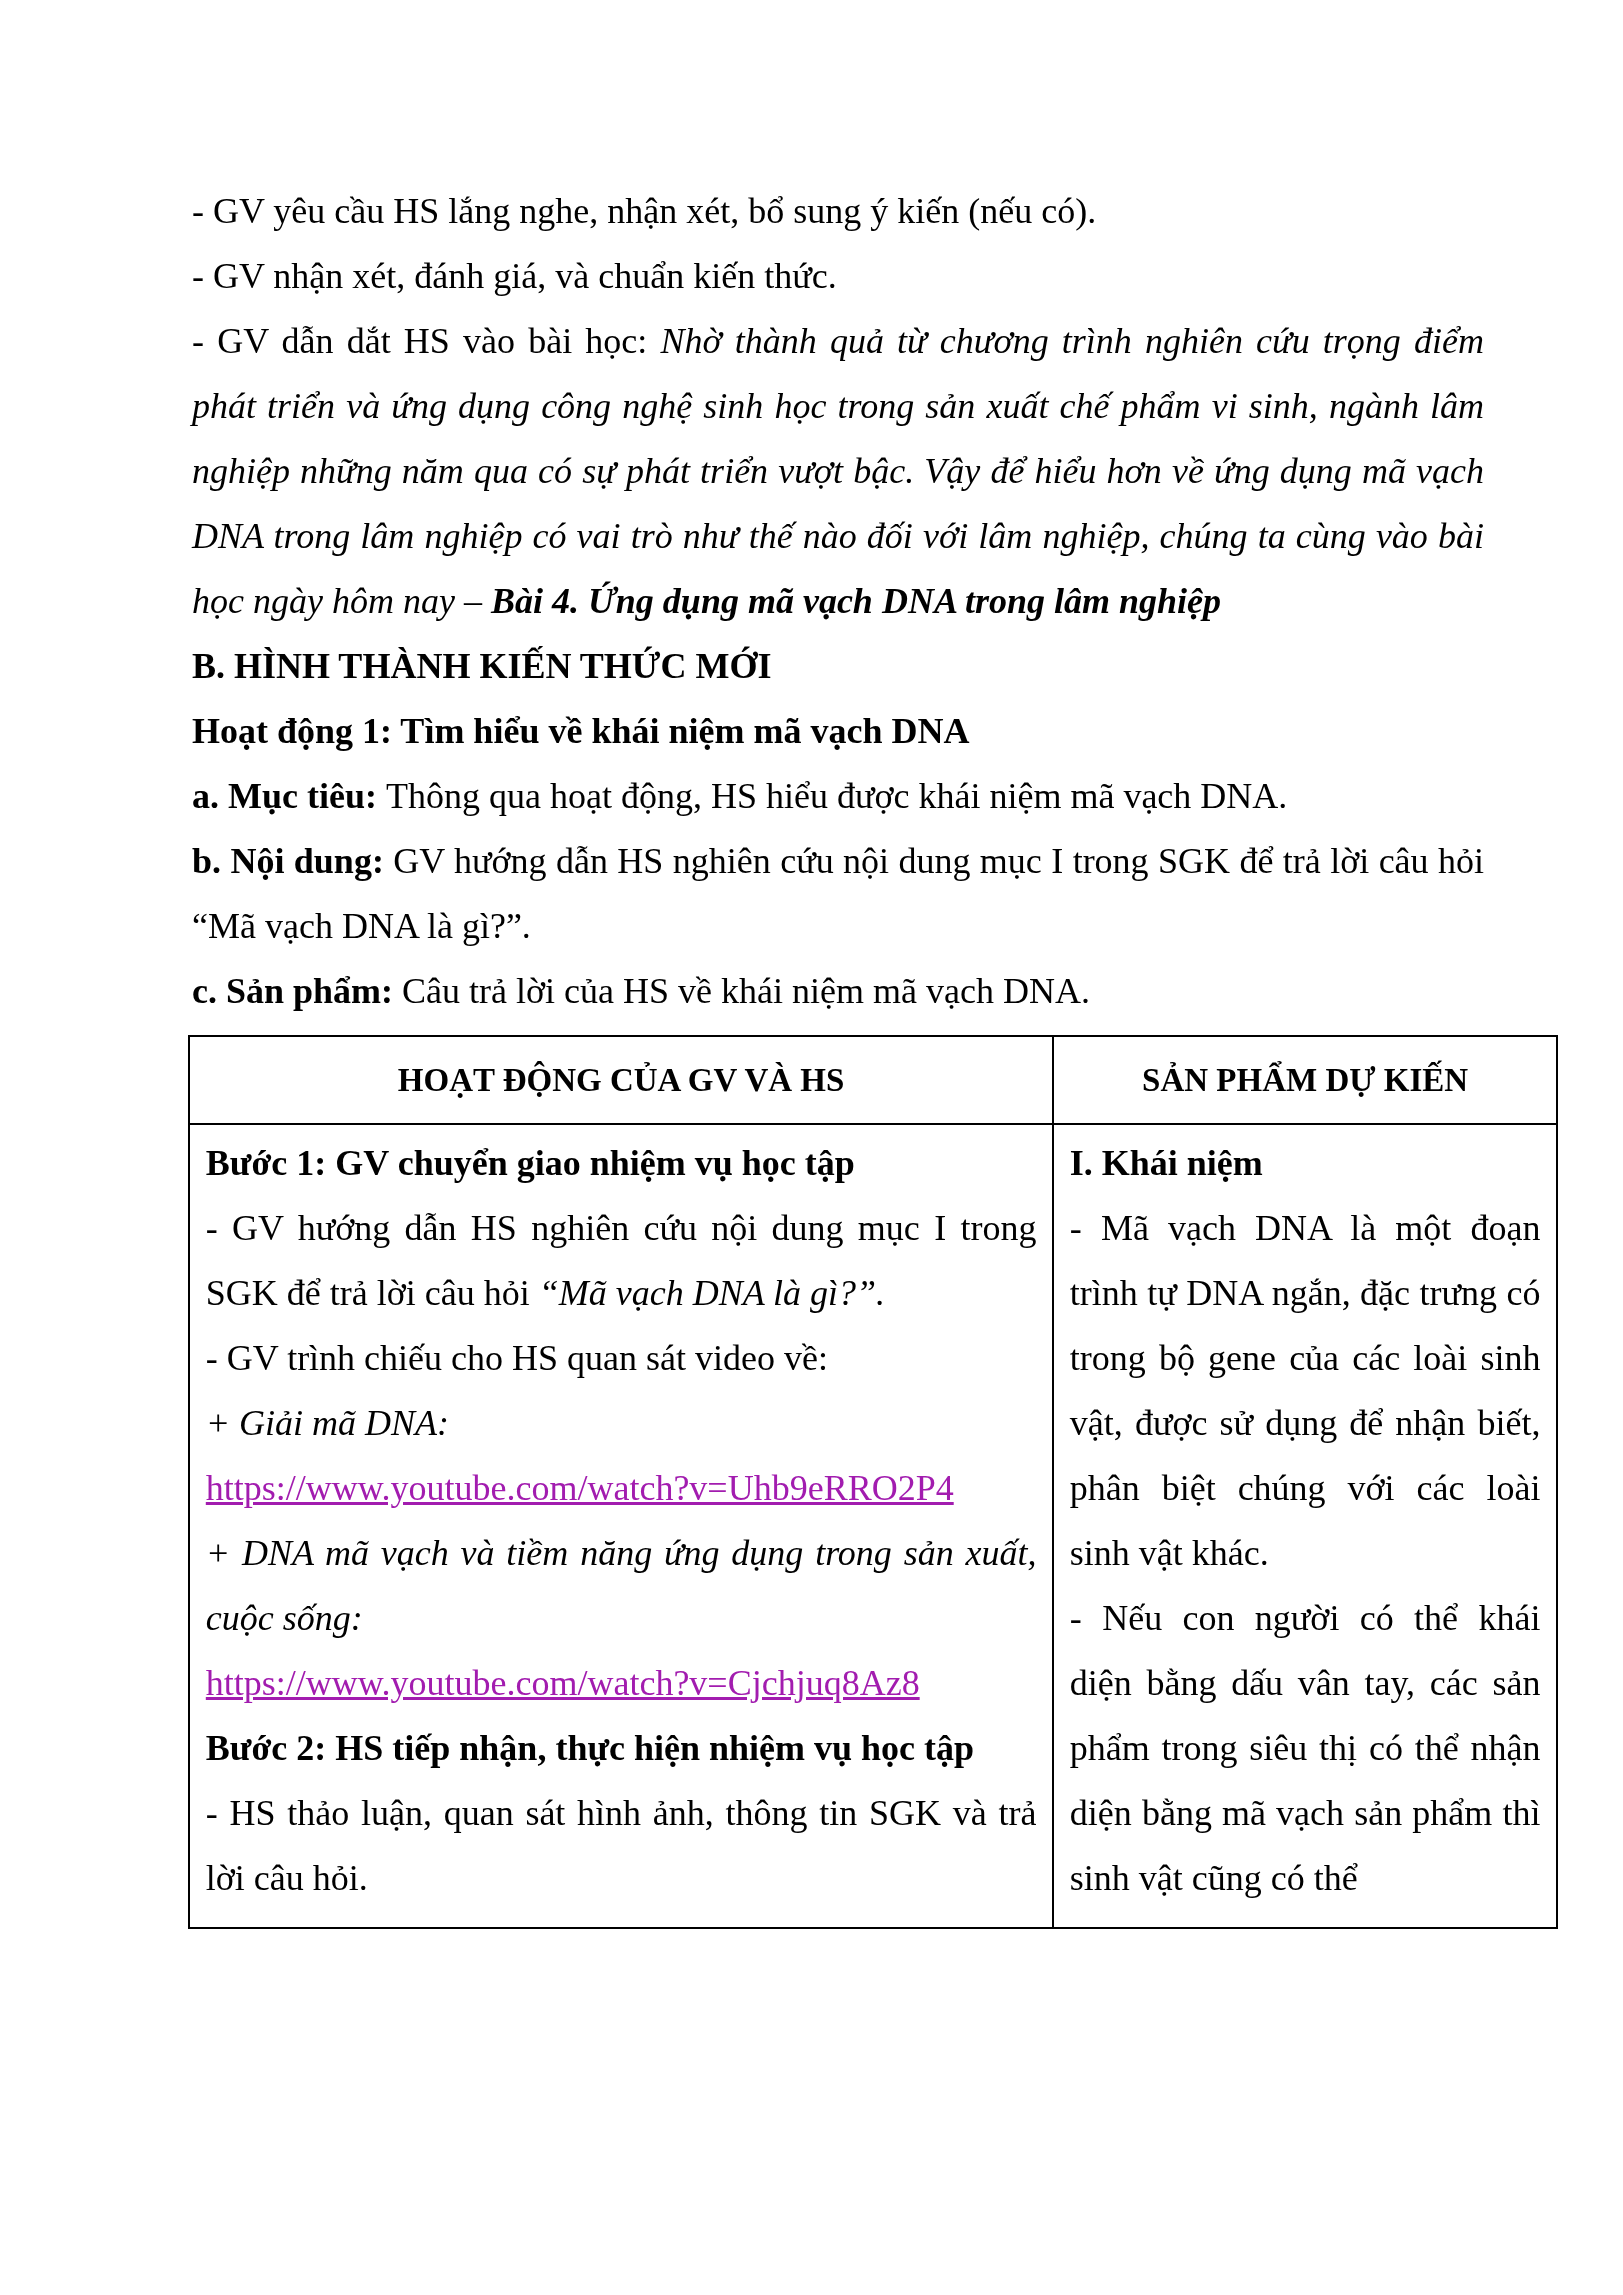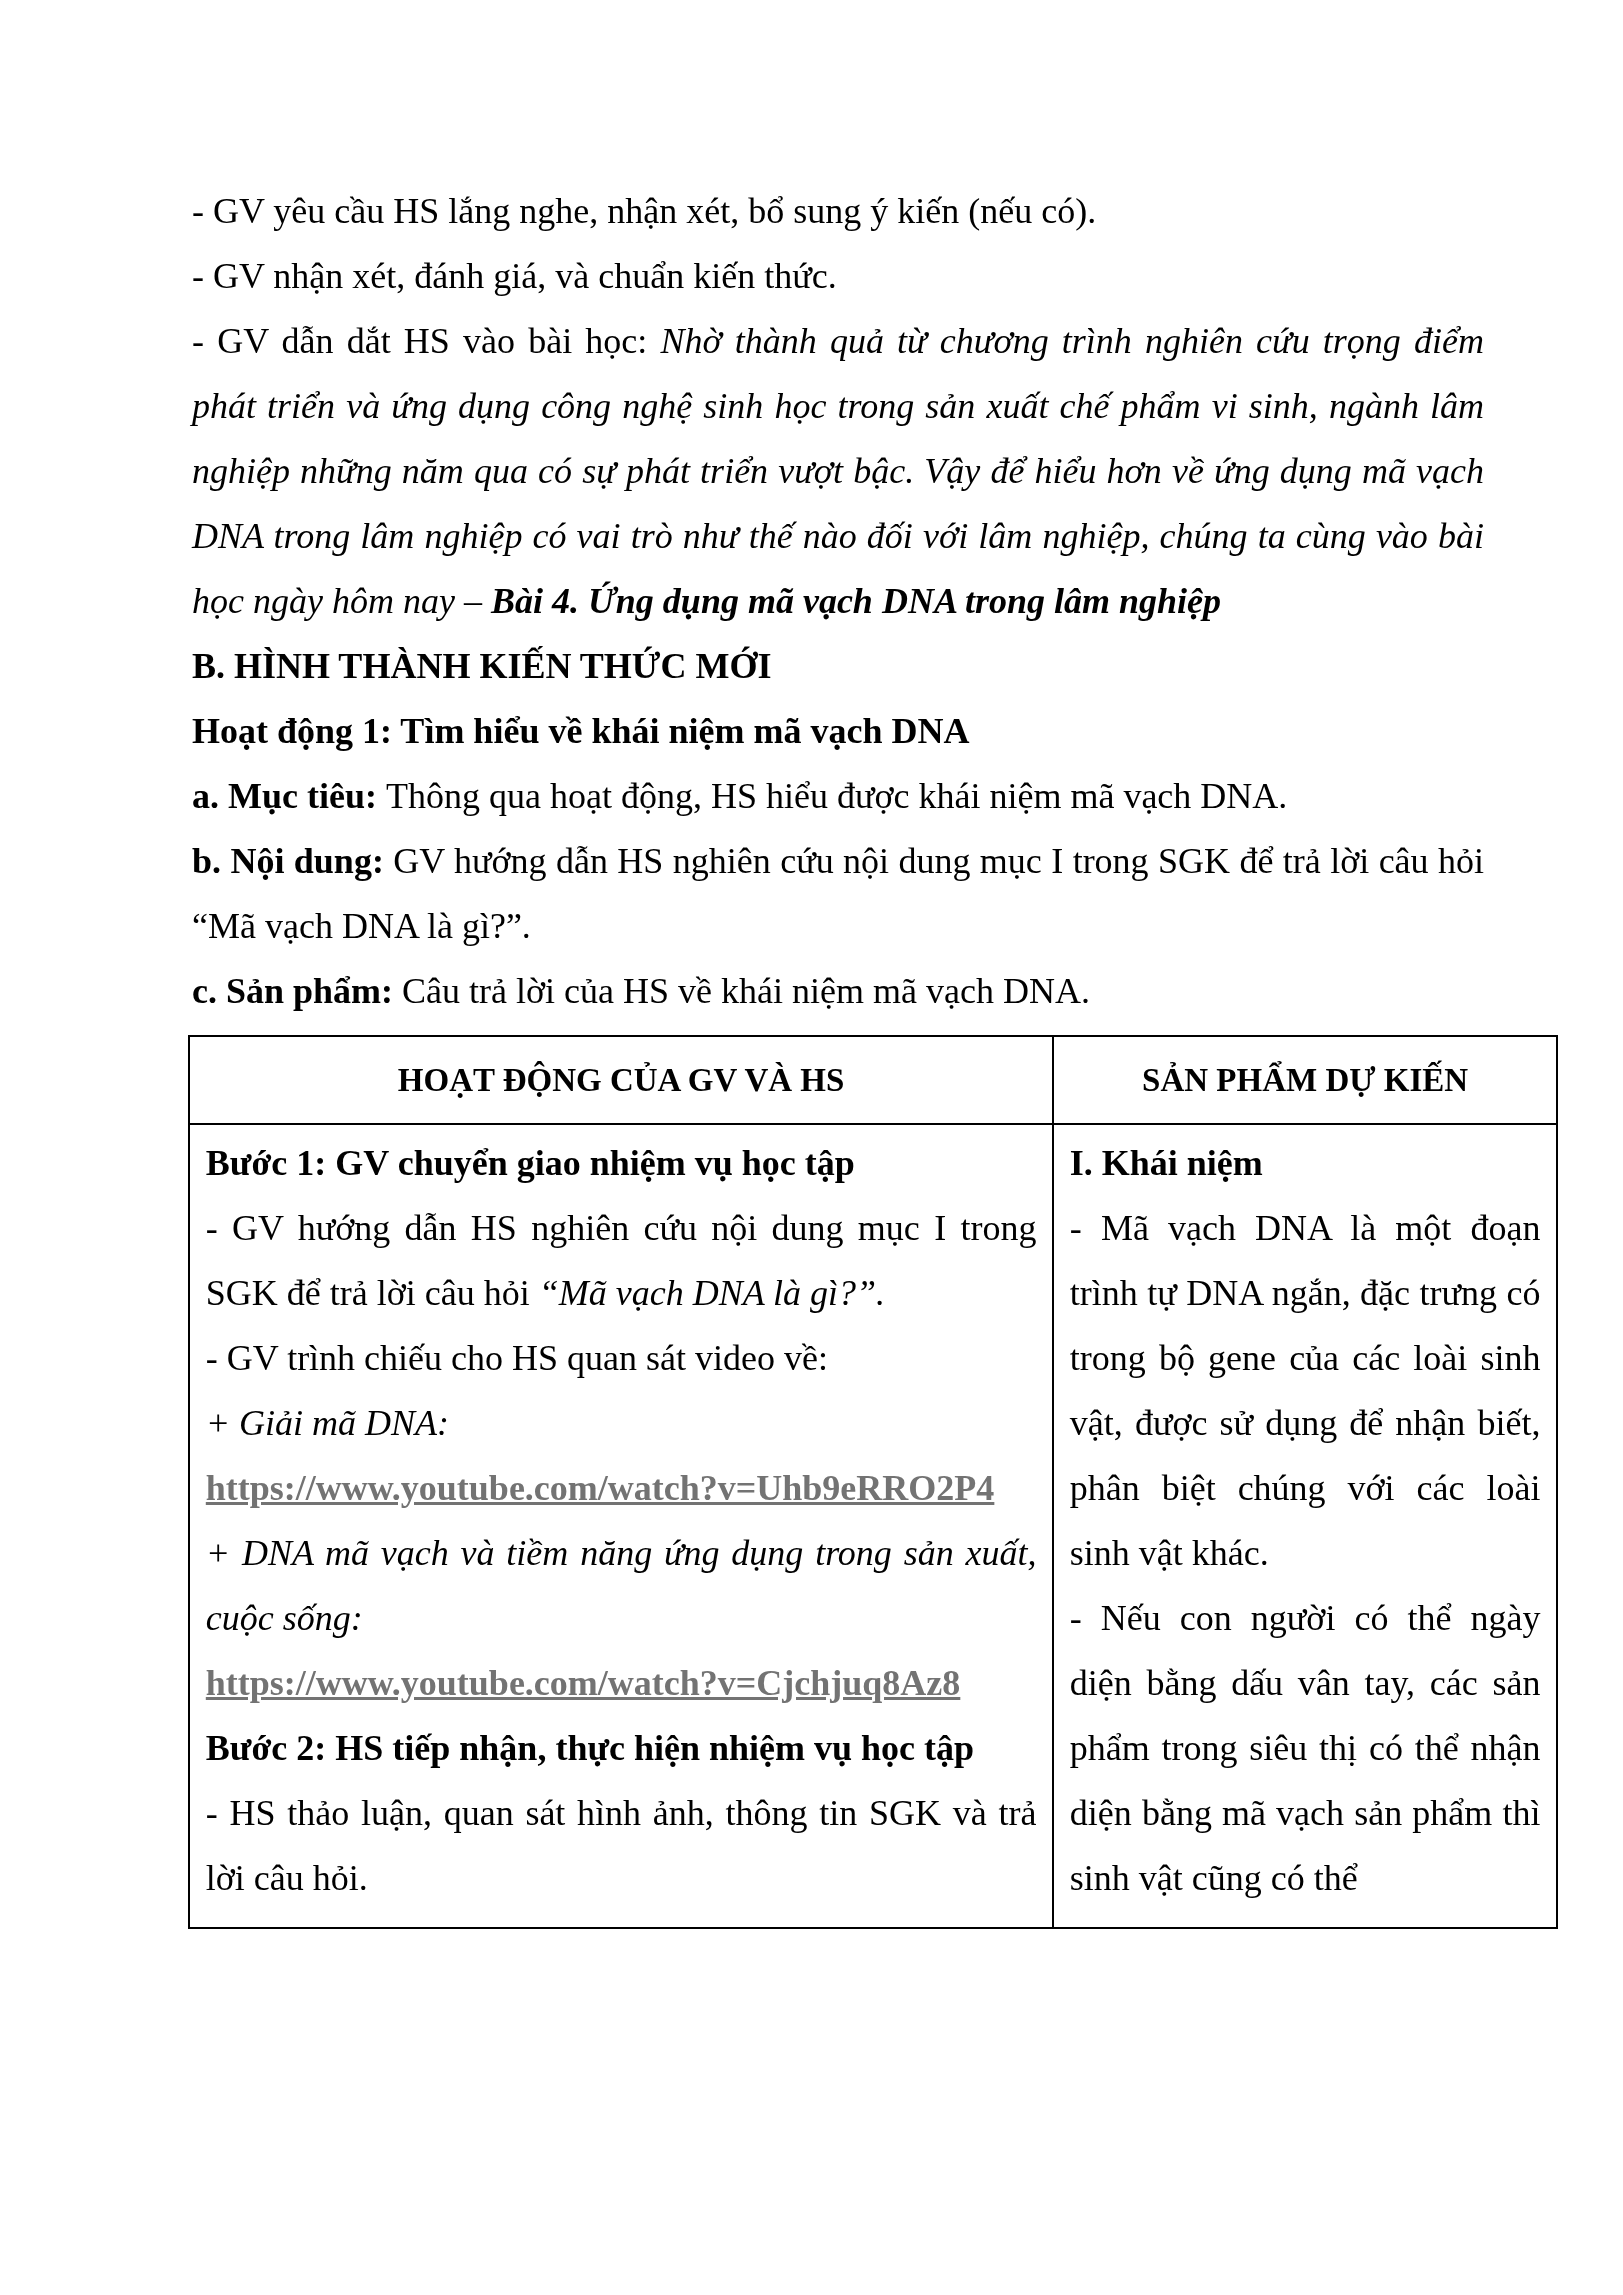--- a/index.html
+++ b/index.html
@@ -46,25 +46,24 @@
     text-align: center;
     padding: 19.6px 7.9px;
     line-height: 47px;
     font-size: 33px;
   }
   .lesson-table td {
     padding: 6.3px 15.7px 15.7px 15.7px;
     line-height: 65px;
   }
   .link {
-    color: #737373;
+    color: #a21caf;
     text-decoration: underline;
     cursor: pointer;
     word-break: break-all;
-    font-weight: bold;
   }
   .page-number {
     position: absolute;
     right: 145px;
     top: 2199px;
     font-size: 36px;
     line-height: 65px;
   }
 </style>
 </head>
@@ -111,21 +110,21 @@
             <p class="para italic">+ Giải mã DNA:</p>
             <p class="para"><a class="link">https://www.youtube.com/watch?v=Uhb9eRRO2P4</a></p>
             <p class="para italic">+ DNA mã vạch và tiềm năng ứng dụng trong sản xuất, cuộc sống:</p>
             <p class="para"><a class="link">https://www.youtube.com/watch?v=Cjchjuq8Az8</a></p>
             <p class="para bold">Bước 2: HS tiếp nhận, thực hiện nhiệm vụ học tập</p>
             <p class="para">- HS thảo luận, quan sát hình ảnh, thông tin SGK và trả lời câu hỏi.</p>
           </td>
           <td>
             <p class="para bold">I. Khái niệm</p>
             <p class="para">- Mã vạch DNA là một đoạn trình tự DNA ngắn, đặc trưng có trong bộ gene của các loài sinh vật, được sử dụng để nhận biết, phân biệt chúng với các loài sinh vật khác.</p>
-            <p class="para">- Nếu con người có thể ngày diện bằng dấu vân tay, các sản phẩm trong siêu thị có thể nhận diện bằng mã vạch sản phẩm thì sinh vật cũng có thể</p>
+            <p class="para">- Nếu con người có thể khái diện bằng dấu vân tay, các sản phẩm trong siêu thị có thể nhận diện bằng mã vạch sản phẩm thì sinh vật cũng có thể</p>
           </td>
         </tr>
       </tbody>
     </table>
 
   </div>
 
   <div class="page-number">4</div>
 </div>
 

